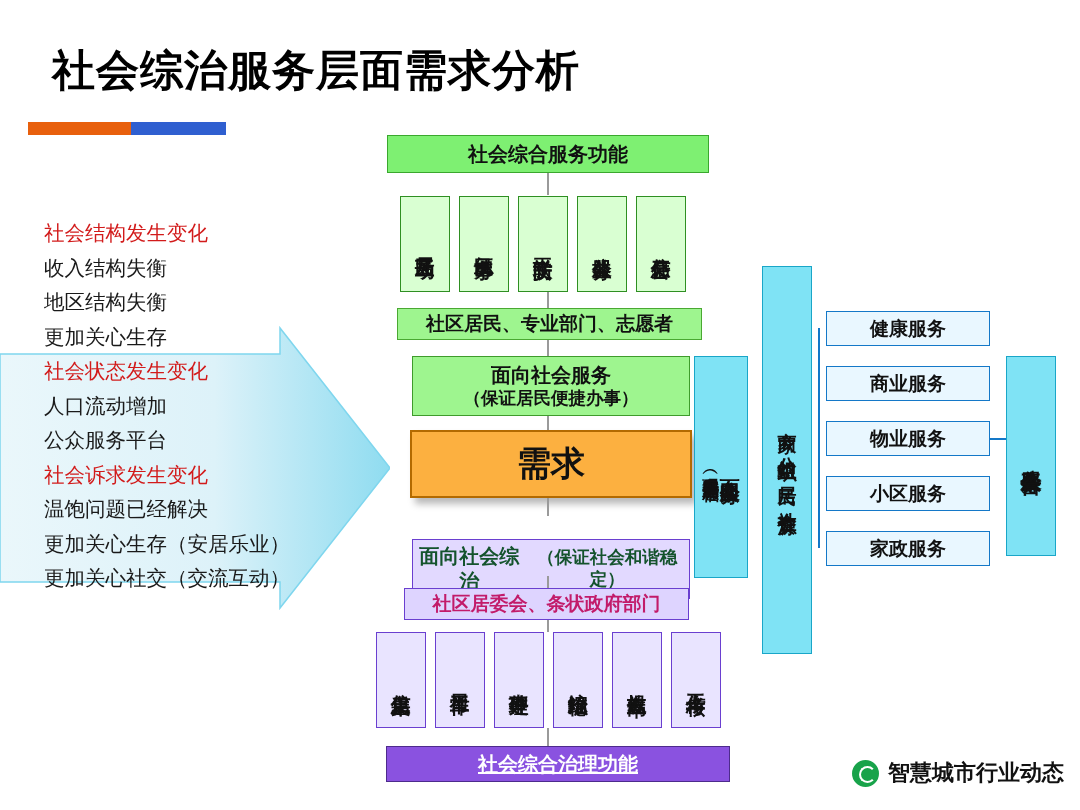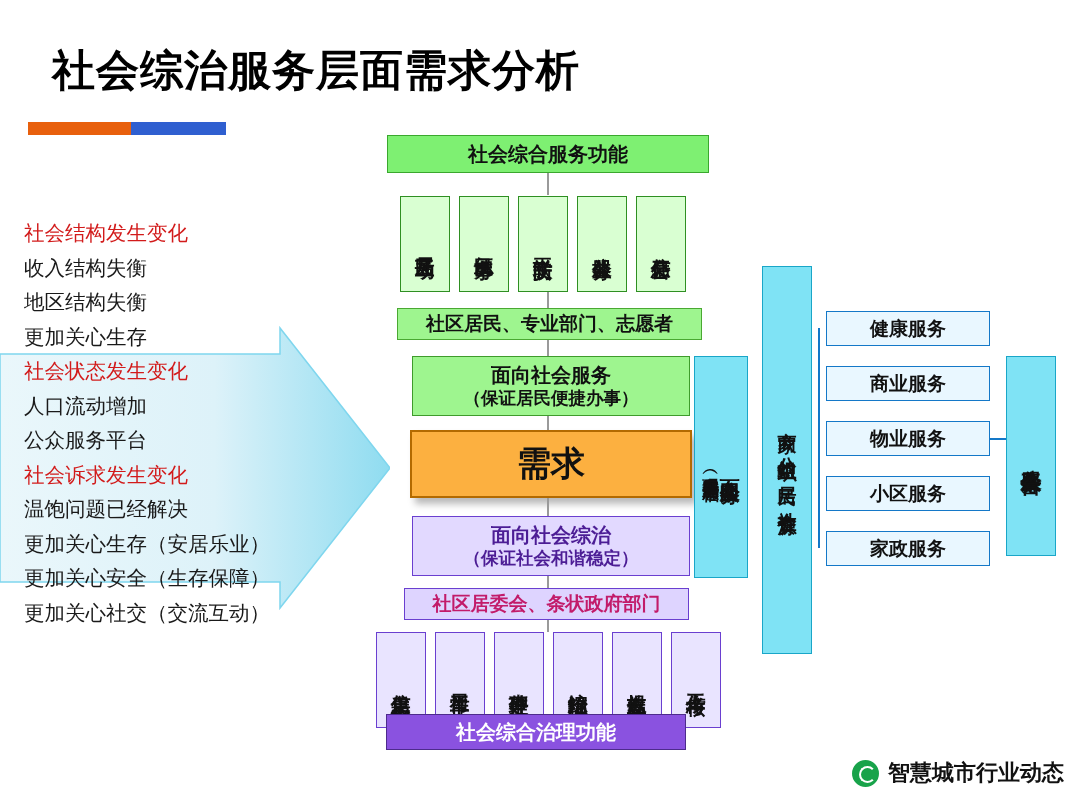--- a/index.html
+++ b/index.html
@@ -31,20 +31,21 @@
   }
   #left-arrow svg{display:block;}
   #left-list{
     left:24px;top:216px;width:300px;
   }
   #left-list div{
     font-size:20.5px;
     line-height:34.5px;
     white-space:nowrap;
     color:#1a1a1a;
+    margin-left:20px;
   }
   #left-list div.red{color:#d21b1b;}
 
   
   .box{
     box-sizing:border-box;
     display:flex;align-items:center;justify-content:center;
     text-align:center;
     font-weight:bold;
     border:1px solid #333;
@@ -91,23 +92,23 @@
     background:#fcb040;border:2px solid #b36a00;color:#111;
     font-size:34px;font-weight:bold;
     box-shadow:5px 6px 7px rgba(0,0,0,.28);
   }
   .green-two{
     background:#9ef58f;border:1.5px solid #3f9b2c;color:#111;
     font-size:20px;font-weight:bold;
     flex-direction:column;line-height:1.25;
   }
   .purple-two{
-    background:#e2d9ff;border:1.5px solid #6a3fd0;color:#4c1d95;
+    background:#e2d9ff;border:1.5px solid #6a3fd0;color:#14532d;
     font-size:20px;font-weight:bold;
-    flex-direction:column;line-height:1.25;
+    flex-direction:row;line-height:1.25;margin-top:23px;
   }
   .sub{font-size:17.5px;font-weight:bold;}
 
   
   .conn{background:#9a9a9a;}
   .conn-v{width:1.5px;}
   .conn-h{height:1.5px;}
   .conn-blue{background:#1478c8;}
 
   
@@ -151,21 +152,20 @@
   <div class="red">社会结构发生变化</div>
   <div>收入结构失衡</div>
   <div>地区结构失衡</div>
   <div>更加关心生存</div>
   <div class="red">社会状态发生变化</div>
   <div>人口流动增加</div>
   <div>公众服务平台</div>
   <div class="red">社会诉求发生变化</div>
   <div>温饱问题已经解决</div>
   <div>更加关心生存（安居乐业）</div>
-  <div>更加关心安全（生存保障）</div>
   <div>更加关心社交（交流互动）</div>
 </div>
 
 <div class="abs box green-hdr" id="c-top" style="left:387px;top:135px;width:322px;height:38px;">社会综合服务功能</div>
 
 <div class="abs conn conn-v" style="left:547px;top:173px;height:22px;"></div>
 
 <div class="abs box cell-green vbox" style="left:400px;top:196px;width:50px;height:96px;">居民互动</div>
 <div class="abs box cell-green vbox" style="left:459px;top:196px;width:50px;height:96px;">便民办事</div>
 <div class="abs box cell-green vbox" style="left:518px;top:196px;width:50px;height:96px;">平安联防</div>
@@ -202,21 +202,21 @@
 
 <div class="abs box cell-purple vbox" style="left:376px;top:632px;width:50px;height:96px;">信息采集</div>
 <div class="abs box cell-purple vbox" style="left:435px;top:632px;width:50px;height:96px;">日常工作</div>
 <div class="abs box cell-purple vbox" style="left:494px;top:632px;width:50px;height:96px;">事件处理</div>
 <div class="abs box cell-purple vbox" style="left:553px;top:632px;width:50px;height:96px;">综治维稳</div>
 <div class="abs box cell-purple vbox" style="left:612px;top:632px;width:50px;height:96px;">提高效率</div>
 <div class="abs box cell-purple vbox" style="left:671px;top:632px;width:50px;height:96px;">工作考核</div>
 
 <div class="abs conn conn-v" style="left:547px;top:728px;height:22px;"></div>
 
-<div class="abs box purple-hdr" style="left:386px;top:714px;width:300px;height:36px;">社会综合治理功能</div>
+<div class="abs box purple-hdr" style="left:386px;top:746px;width:344px;height:36px;text-decoration:underline;">社会综合治理功能</div>
 
 <div class="abs box cyan-tall" style="left:694px;top:356px;width:54px;height:222px;flex-direction:row;">
   <div class="vbox" style="font-size:16.5px;">（实现居民满意幸福</div>
   <div class="vbox" style="font-size:20px;font-weight:bold;">面向公众服务</div>
 </div>
 
 <div class="abs box cyan-tall vbox" style="left:762px;top:266px;width:50px;height:388px;font-size:19px;font-weight:bold;letter-spacing:2px;">商家　公益组织　居民　社会资源</div>
 
 <div class="abs conn conn-blue conn-v" style="left:818px;top:328px;height:220px;width:2px;"></div>
 

